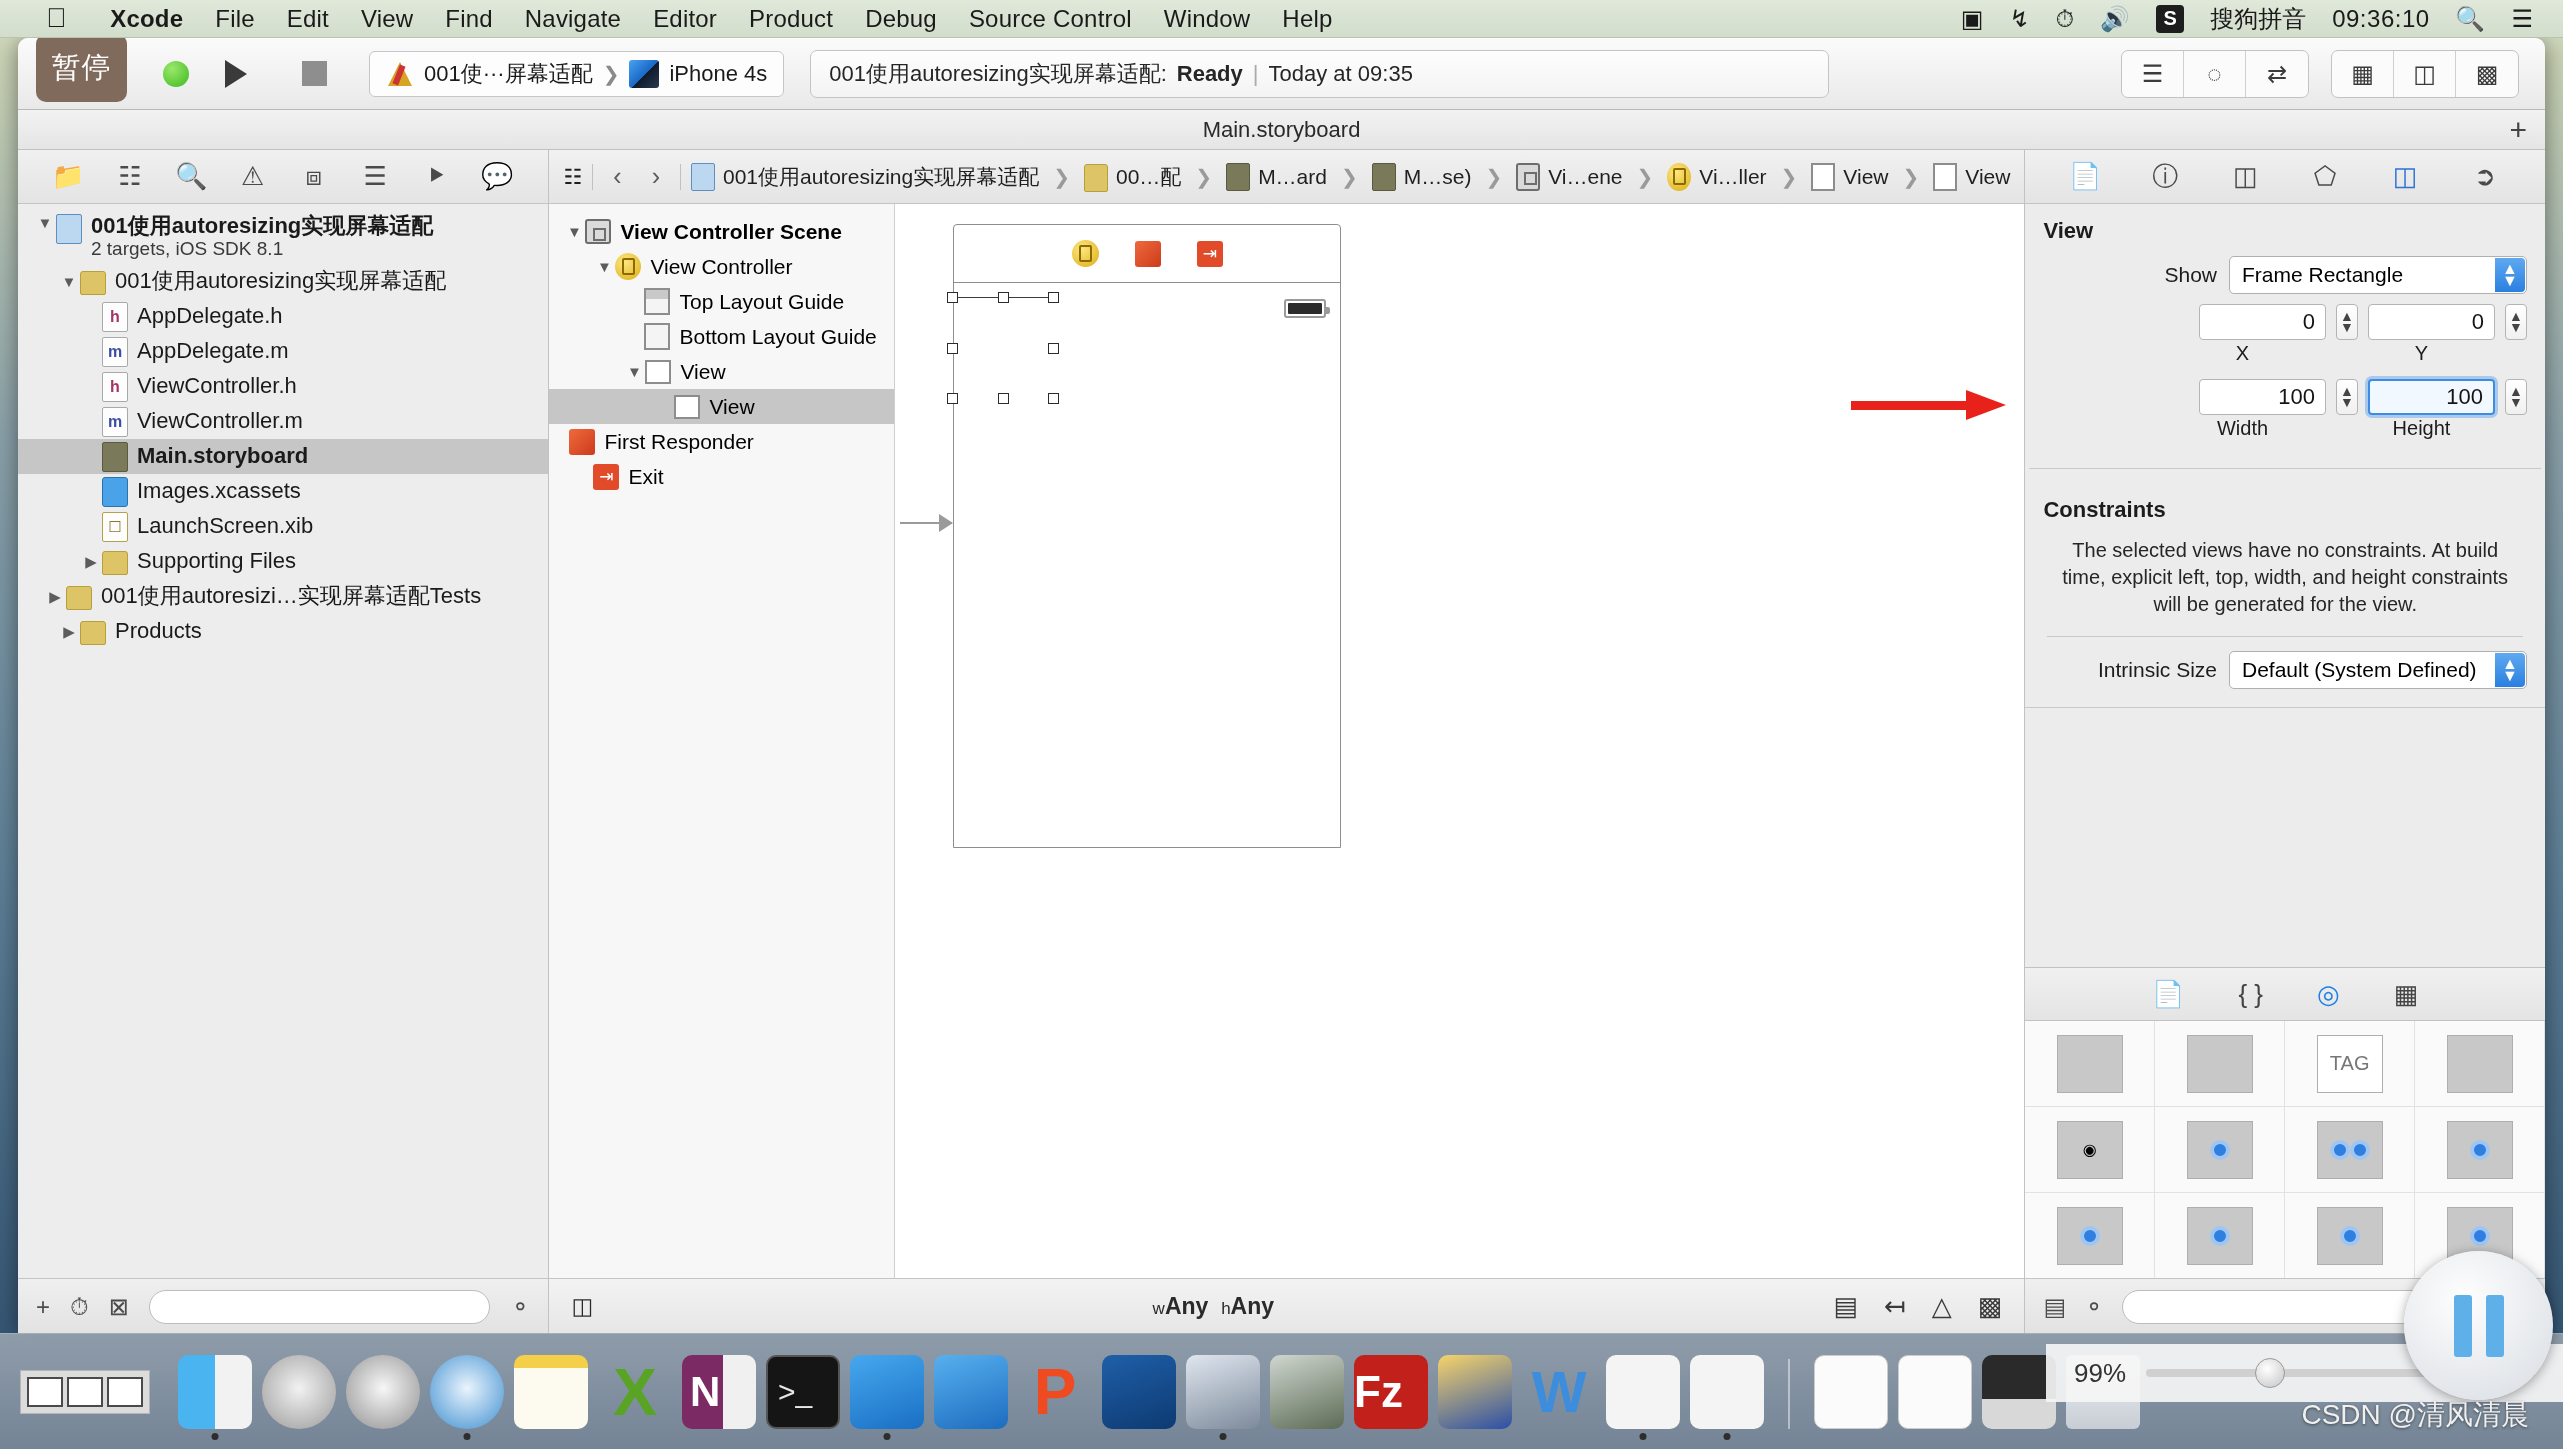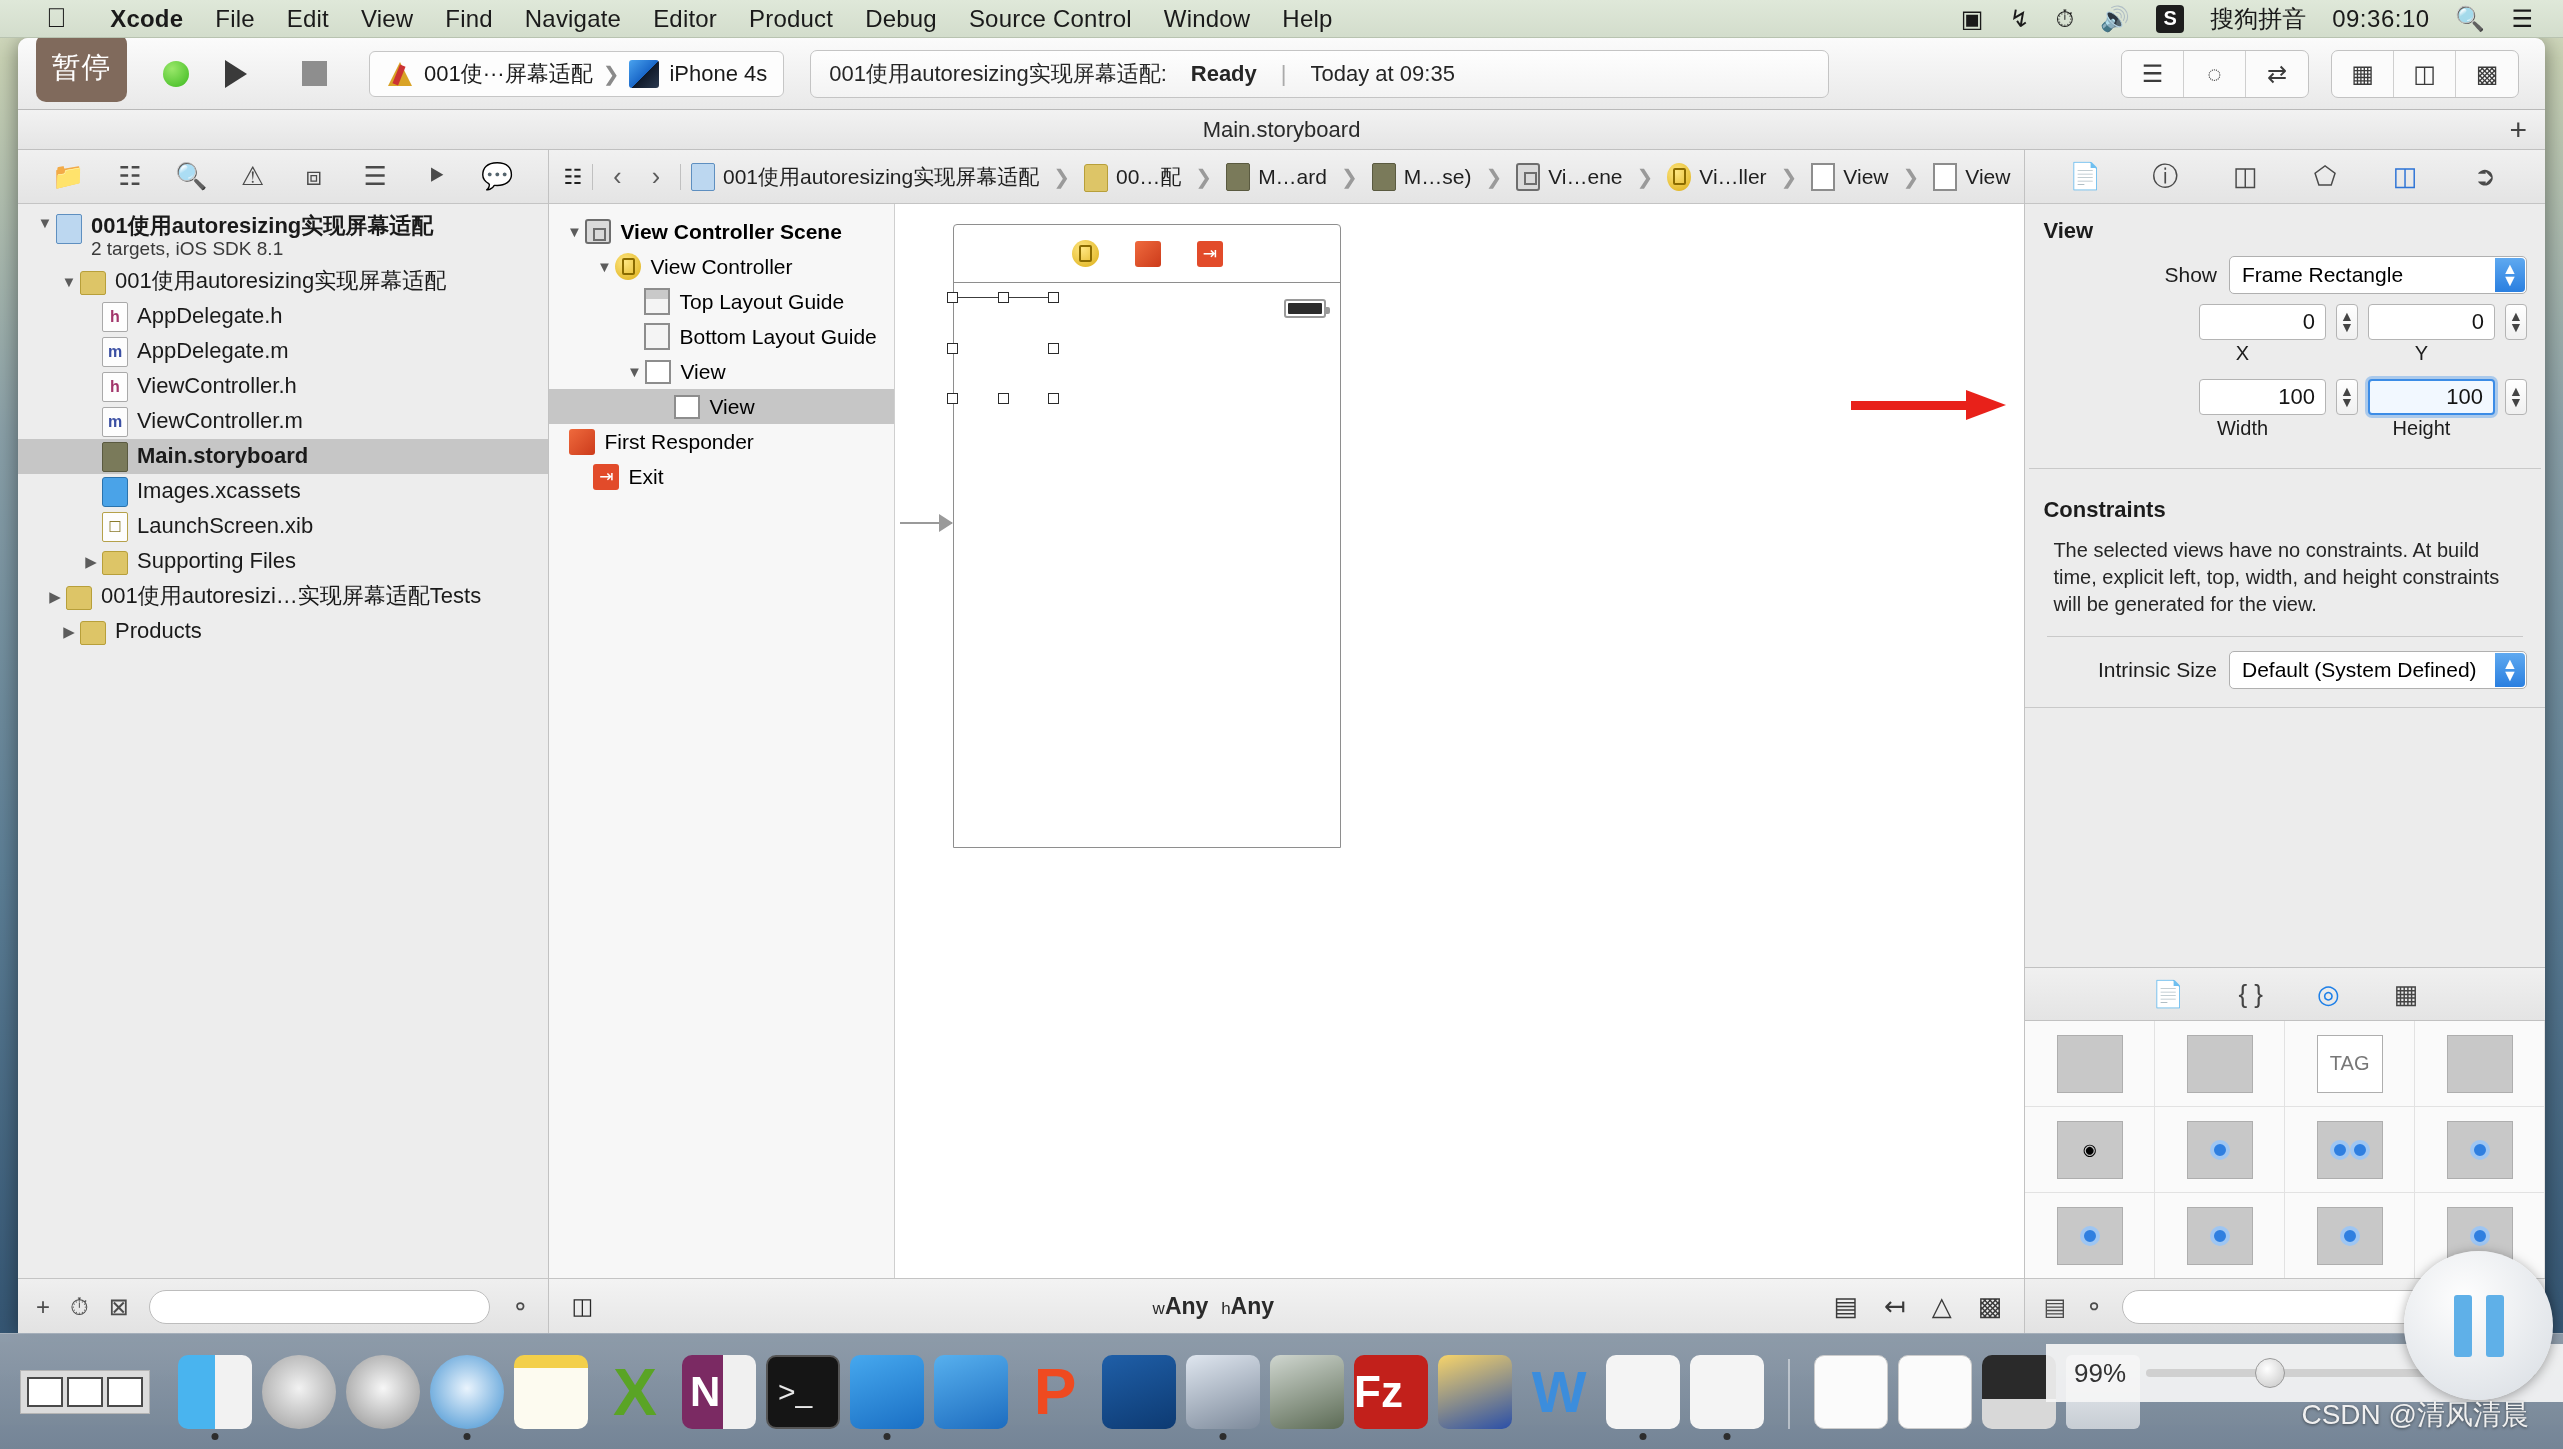--- a/index.html
+++ b/index.html
@@ -81,21 +81,21 @@
   .xc-logo:before{content:"";position:absolute;left:2px;top:2px;width:0;height:0;
     border-left:12px solid transparent;border-right:12px solid transparent;border-bottom:24px solid #d9a326;}
   .xc-logo:after{content:"";position:absolute;left:10px;top:5px;width:6px;height:20px;background:#c33;transform:rotate(22deg);}
   .dev-chip { width:30px;height:28px;background:linear-gradient(135deg,#4aa3ef 0%,#1a68c9 52%,#101a2a 53%,#2b3a50 100%);border-radius:3px;}
   .sep-chev { color:#8a8a8a; font-size: 20px; }
   .activity {
     margin-left: 26px; flex: 0 0 1019px; height: 48px;
     background: linear-gradient(180deg,#fefefe,#f3f3f3);
     border:1px solid #c4c4c4; border-radius:7px;
     display:flex; align-items:center; padding-left:18px;
-    font-size: 22px; color:#262626; gap: 24px; white-space:nowrap;
+    font-size: 22px; color:#262626; gap: 10px; white-space:nowrap;
   }
   .activity .pipe { color:#aaa; }
   .tb-right { margin-left:auto; display:flex; align-items:center; gap:22px; padding-right: 26px; }
   .segbtns { display:flex; background:#fbfbfb; border:1px solid #c3c3c3; border-radius:7px; overflow:hidden; }
   .segbtns .sb { width:62px; height:46px; display:flex; align-items:center; justify-content:center;
     border-right:1px solid #cfcfcf; font-size:24px; color:#3b3b3b; }
   .segbtns .sb:last-child { border-right:none; }
 
   
   .titlestrip {
@@ -233,21 +233,21 @@
     width: 127px; height:36px; background:#fff; border:1px solid #b4b4b4; border-radius:4px;
     display:flex; align-items:center; justify-content:flex-end; padding-right: 10px;
     font-size: 22px; color:#141414;
   }
   .numfield.focus { border:2px solid #3c8ce6; box-shadow:0 0 0 3px rgba(90,160,235,.45); background:#f2f8ff; }
   .stepper { width:22px; height:36px; border:1px solid #b4b4b4; border-radius:4px; background:linear-gradient(180deg,#fff,#f0f0f0);
     display:flex;flex-direction:column;align-items:center;justify-content:center;font-size:14px;line-height:.8;color:#444;}
   .captions { display:flex; justify-content:flex-end; gap: 10px; font-size:20px; color:#1c1c1c; margin: 2px 0 14px 0;}
   .cap { width:127px; text-align:center; }
   .cap-sp { width: 32px; }
-  .helptext { font-size: 20px; color:#262626; text-align:left; line-height: 1.35; padding: 2px 10px 12px 10px;}
+  .helptext { font-size: 20px; color:#262626; text-align:center; line-height: 1.35; padding: 2px 10px 12px 10px;}
   .hr { height:1px; background:#c9c9c9; margin: 6px 4px 14px 4px;}
   .insp-blank { flex:1; background:#ececec; border-top:1px solid #c9c9c9;}
 
   
   .libbar {
     height: 54px; background:linear-gradient(180deg,#f0f0f0,#e4e4e4);
     border-top:1px solid #c1c1c1; border-bottom:1px solid #c1c1c1;
     display:flex; align-items:center; justify-content:center; gap: 54px;
     font-size: 26px; color:#444;
   }

